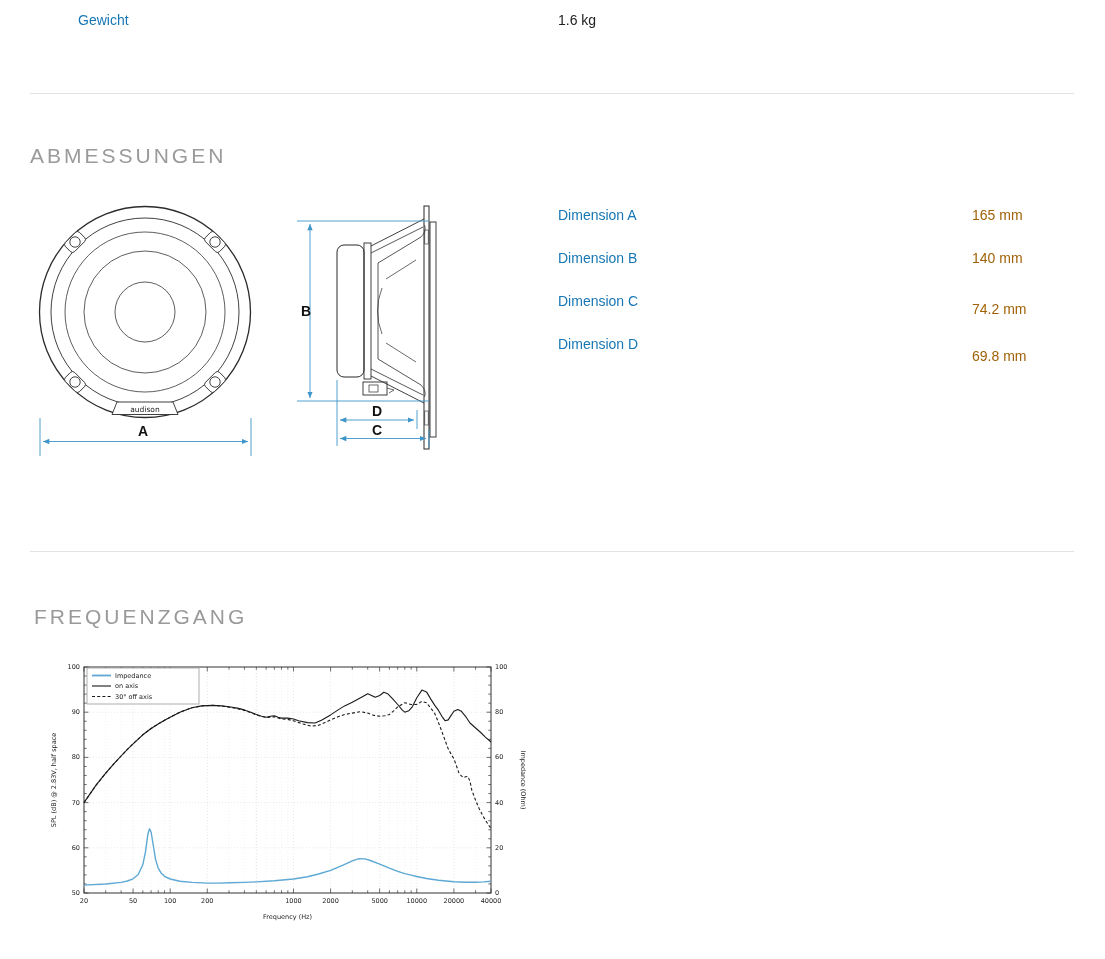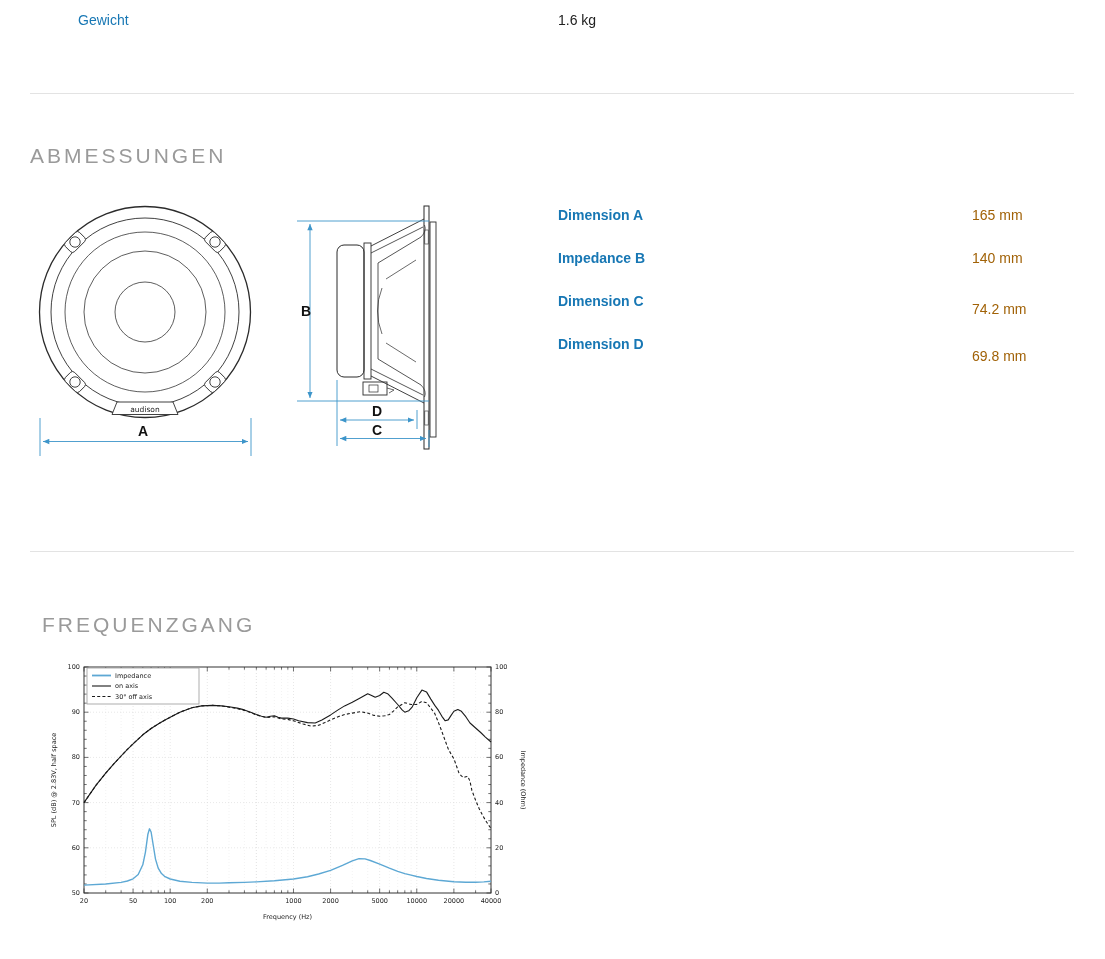--- a/index.html
+++ b/index.html
@@ -8,21 +8,21 @@
     font-family:"Liberation Sans",sans-serif;color:#1f1f1f;
   }
   .abs{position:absolute;}
   .spec-label{color:#1777b4;font-size:14px;line-height:14px;}
   .spec-value{color:#212121;font-size:14px;line-height:14px;}
   .divider{position:absolute;left:30px;width:1044px;height:1px;background:#e3e3e3;}
   .section-title{
     position:absolute;left:30px;color:#9a9a9a;font-size:21px;
     letter-spacing:3px;font-weight:400;line-height:24px;
   }
-  .dim-row .lbl{position:absolute;left:558px;color:#1777b4;font-size:14px;font-weight:bold;}
+  .dim-row .lbl{position:absolute;left:558px;color:#1777b4;font-size:14px;}
   .dim-row .val{position:absolute;left:972px;color:#a16207;font-size:14px;}
   
   #dims-drawing{position:absolute;left:30px;top:190px;width:420px;height:275px;}
   #dims-drawing .dim{font:bold 14px "Liberation Sans",sans-serif;fill:#111;text-anchor:middle;}
   #dims-drawing .brand{font:7.5px "DejaVu Sans",sans-serif;fill:#222;text-anchor:middle;stroke:none;}
   
   #fr-plot{position:absolute;left:40px;top:650px;width:520px;height:300px;}
   #fr-plot text{font-family:"DejaVu Sans",sans-serif;font-size:6.5px;fill:#222;}
 </style>
 </head>
@@ -35,21 +35,21 @@
 
 <div class="divider" style="top:93px;"></div>
 
 <h2 class="section-title" style="top:144px;margin:0;text-align:center;">ABMESSUNGEN</h2>
 
 <div class="dim-row">
   <span class="lbl" style="top:207px;">Dimension A</span>
   <span class="val" style="top:207px;">165 mm</span>
 </div>
 <div class="dim-row">
-  <span class="lbl" style="top:250px;">Impedance B</span>
+  <span class="lbl" style="top:250px;">Dimension B</span>
   <span class="val" style="top:250px;">140 mm</span>
 </div>
 <div class="dim-row">
   <span class="lbl" style="top:293px;">Dimension C</span>
   <span class="val" style="top:293px;margin-top:8px;">74.2 mm</span>
 </div>
 <div class="dim-row">
   <span class="lbl" style="top:336px;">Dimension D</span>
   <span class="val" style="top:336px;margin-top:12px;">69.8 mm</span>
 </div>
@@ -135,21 +135,21 @@
 
   <g stroke="#3d95ca" stroke-width="0.9">
     <line x1="399" y1="240" x2="399" y2="257"></line>
     <line x1="310" y1="248.5" x2="396" y2="248.5" marker-start="url(#arrS)" marker-end="url(#arrE)"></line>
   </g>
   <text class="dim" x="347" y="245">C</text>
 </svg>
 
 <div class="divider" style="top:551px;"></div>
 
-<h2 class="section-title" style="top:601px;margin:12px;">FREQUENZGANG</h2>
+<h2 class="section-title" style="top:601px;margin:4px;">FREQUENZGANG</h2>
 
 <svg id="fr-plot" viewBox="0 0 520 300">
     <line x1="65.71114546968738" y1="17" x2="65.71114546968738" y2="243" stroke="#ebebeb" stroke-width="0.6" stroke-dasharray="1,2"></line>
     <line x1="81.1154483286046" y1="17" x2="81.1154483286046" y2="243" stroke="#ebebeb" stroke-width="0.6" stroke-dasharray="1,2"></line>
     <line x1="102.82659379829198" y1="17" x2="102.82659379829198" y2="243" stroke="#ebebeb" stroke-width="0.6" stroke-dasharray="1,2"></line>
     <line x1="111.0807882210782" y1="17" x2="111.0807882210782" y2="243" stroke="#ebebeb" stroke-width="0.6" stroke-dasharray="1,2"></line>
     <line x1="118.23089665720917" y1="17" x2="118.23089665720917" y2="243" stroke="#ebebeb" stroke-width="0.6" stroke-dasharray="1,2"></line>
     <line x1="124.53773926797938" y1="17" x2="124.53773926797938" y2="243" stroke="#ebebeb" stroke-width="0.6" stroke-dasharray="1,2"></line>
     <line x1="189.00599602681922" y1="17" x2="189.00599602681922" y2="243" stroke="#ebebeb" stroke-width="0.6" stroke-dasharray="1,2"></line>
     <line x1="204.4102988857364" y1="17" x2="204.4102988857364" y2="243" stroke="#ebebeb" stroke-width="0.6" stroke-dasharray="1,2"></line>

